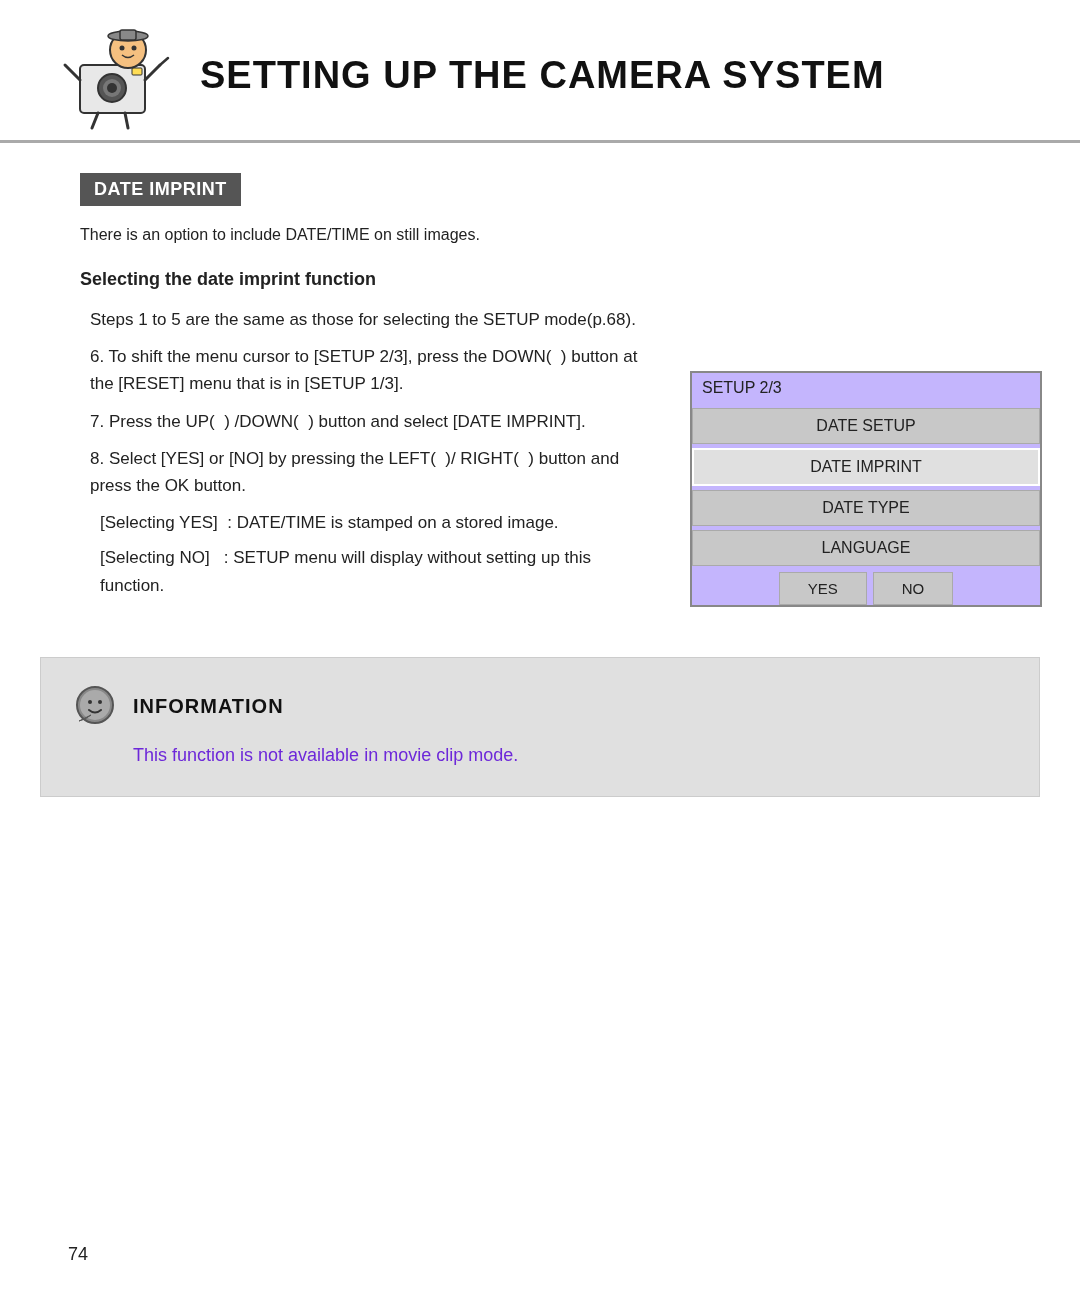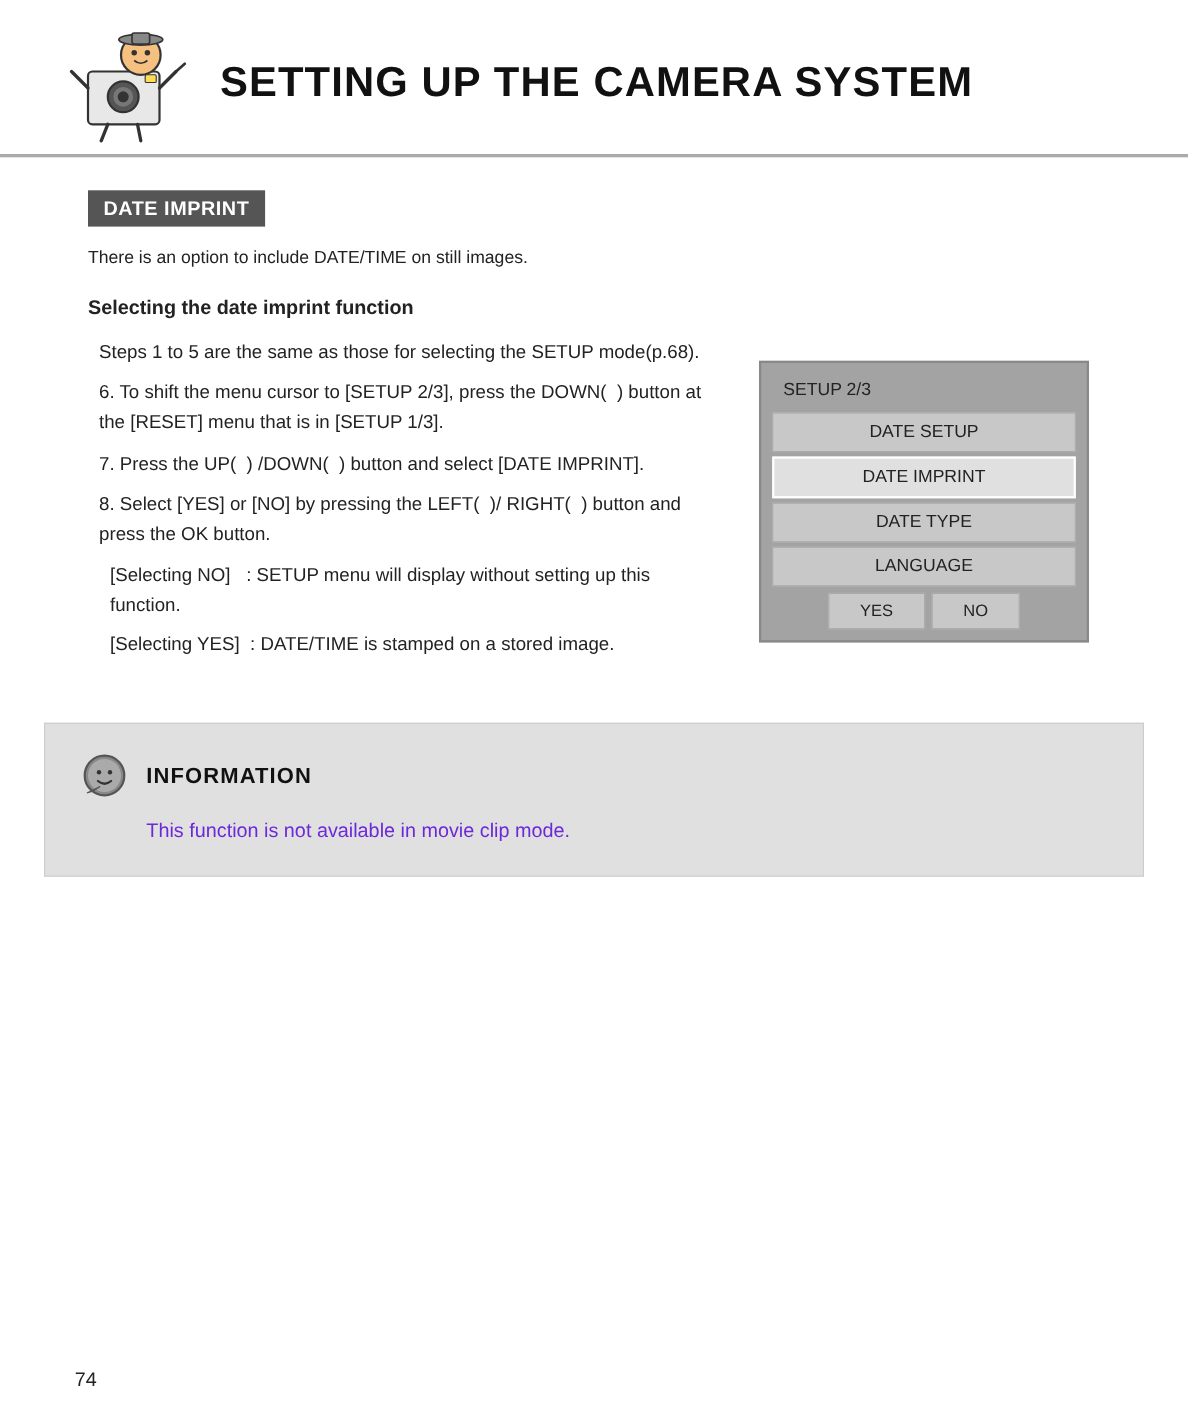--- a/index.html
+++ b/index.html
@@ -75,21 +75,21 @@
     .sub-heading {
       font-weight: bold;
       font-size: 18px;
       margin-bottom: 16px;
     }
 
     
     .two-col {
       display: flex;
       gap: 40px;
-      align-items: center;
+      align-items: flex-end;
     }
 
     .left-col {
       flex: 1;
     }
 
     .right-col {
       flex-shrink: 0;
       width: 310px;
     }
@@ -110,24 +110,23 @@
       padding-left: 10px;
     }
 
     .steps-text .note-item {
       margin-bottom: 8px;
       padding-left: 20px;
     }
 
     
     .camera-menu {
-      background: #a3a3a3;
+      background: #c4b5fd;
       border: 2px solid #888888;
-      padding: 10px;
-      width: 300px;
+      width: 352px;
     }
 
     .camera-menu-title {
       font-size: 16px;
       color: #222;
       padding: 6px 10px;
       margin-bottom: 5px;
       font-weight: normal;
     }
 
@@ -257,22 +256,22 @@
 
     
     <div class="two-col">
 
       <div class="left-col">
         <div class="steps-text">
           <p class="step-item">Steps 1 to 5 are the same as those for selecting the SETUP mode(p.68).</p>
           <p class="step-item">6. To shift the menu cursor to [SETUP 2/3], press the DOWN(&nbsp;&nbsp;) button at the [RESET] menu that is in [SETUP 1/3].</p>
           <p class="step-item">7. Press the UP(&nbsp;&nbsp;) /DOWN(&nbsp;&nbsp;) button and select [DATE IMPRINT].</p>
           <p class="step-item">8. Select [YES] or [NO] by pressing the LEFT(&nbsp;&nbsp;)/ RIGHT(&nbsp;&nbsp;) button and press the OK button.</p>
+          <p class="note-item">[Selecting YES]&nbsp; : DATE/TIME is stamped on a stored image.</p>
           <p class="note-item">[Selecting NO]&nbsp;&nbsp; : SETUP menu will display without setting up this function.</p>
-          <p class="note-item">[Selecting YES]&nbsp; : DATE/TIME is stamped on a stored image.</p>
         </div>
       </div>
 
       <div class="right-col">
         <div class="camera-menu">
           <div class="camera-menu-title">SETUP 2/3</div>
           <div class="menu-item">DATE SETUP</div>
           <div class="menu-item highlighted">DATE IMPRINT</div>
           <div class="menu-item">DATE TYPE</div>
           <div class="menu-item">LANGUAGE</div>

